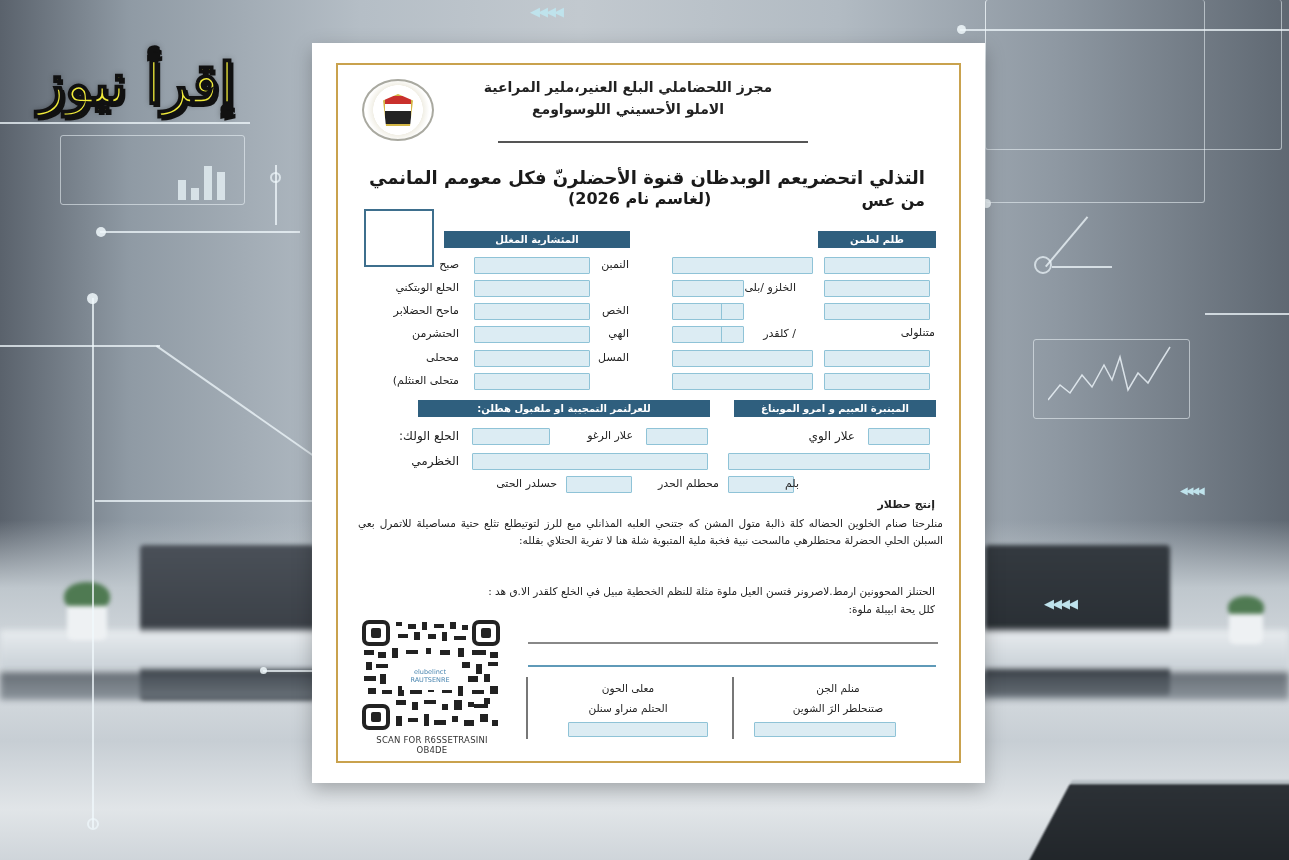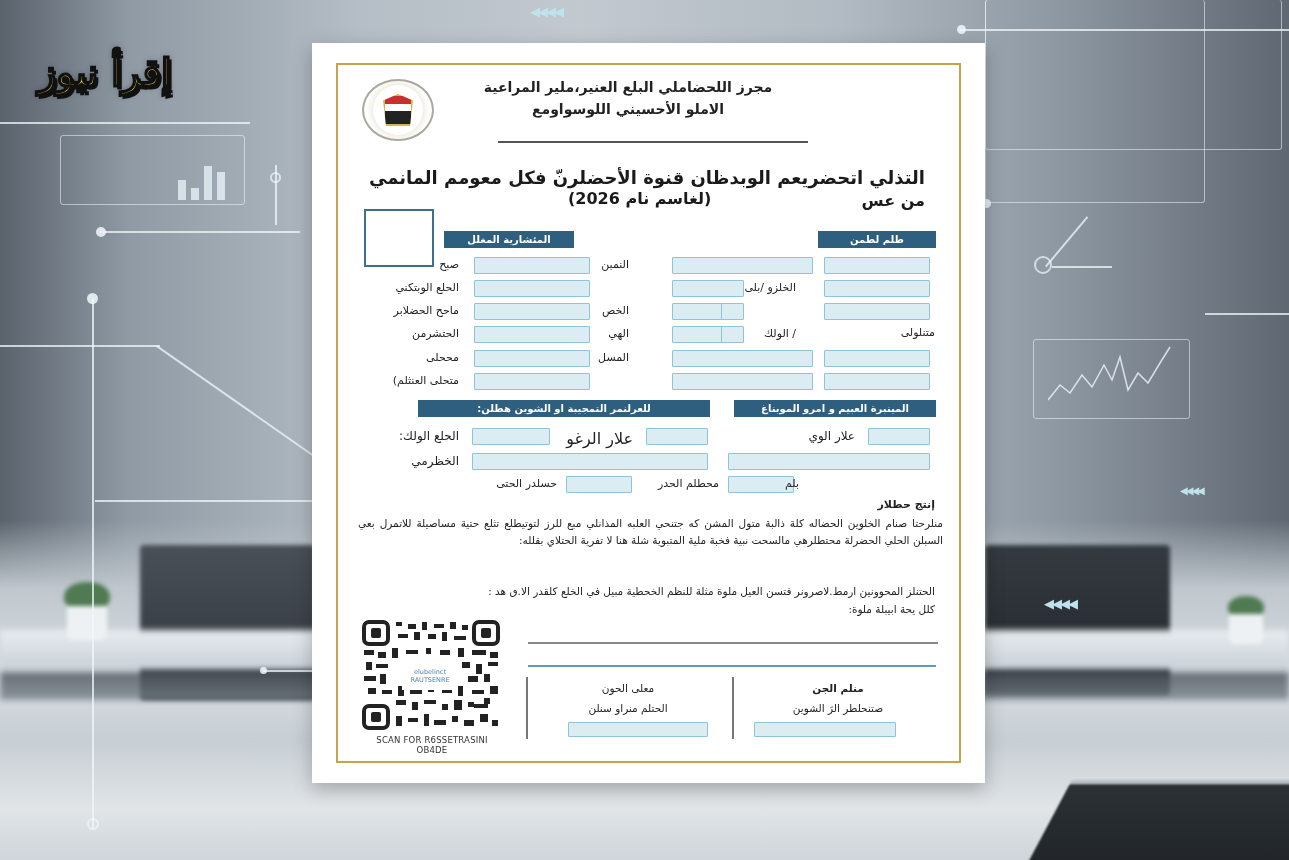--- a/index.html
+++ b/index.html
@@ -45,21 +45,21 @@
   .line { position: absolute; background: rgba(240,248,252,.75); }
   .node { position: absolute; border-radius: 50%; background: rgba(240,248,252,.85); }
   .ring { position: absolute; border-radius: 50%; border: 2px solid rgba(240,248,252,.7); }
   .panel { position: absolute; border: 1.5px solid rgba(240,248,252,.55); border-radius: 3px; }
   .chevrons { position: absolute; color: #bfe3ec; font-size: 13px; letter-spacing: -2px; font-weight: bold; }
   .bars { position: absolute; display: flex; align-items: flex-end; gap: 5px; }
   .bars div { width: 8px; background: rgba(235,245,250,.75); }
 
   .logo {
     position: absolute; left: 38px; top: 50px;
-    font-family: "DejaVu Serif", serif; font-weight: bold; font-size: 38px;
+    font-family: "DejaVu Serif", serif; font-weight: bold; font-size: 56px;
     color: #f2ec3a; direction: rtl;
     -webkit-text-stroke: 2px #111;
     text-shadow: 3px 3px 0 #111, 0 0 6px rgba(0,0,0,.4);
     letter-spacing: 1px;
   }
 
   
   .paper {
     position: absolute; left: 312px; top: 43px; width: 673px; height: 740px;
     background: #fff; box-shadow: 0 6px 18px rgba(0,0,0,.25);
@@ -169,62 +169,62 @@
       <div class="org-rule"></div>
 
 
       <div class="title" style="right:34px;top:102px;">التذلي اتحضريعم الوبدظان قنوة الأحضلرنّ فكل معومم المانمي</div>
       <div class="title" style="right:34px;top:126px;font-size:16px;">من عس</div>
       <div class="title" style="left:230px;top:124px;font-size:16px;">(لغاسم نام 2026)</div>
 
       <div class="photo"></div>
 
       <div class="hbar" style="left:480px;top:166px;width:118px;font-size:10px;line-height:17px;">طلم لطمن</div>
-      <div class="hbar" style="left:106px;top:166px;width:130px;font-size:10px;line-height:17px;">المئشارية المغلل</div>
+      <div class="hbar" style="left:106px;top:166px;width:186px;font-size:10px;line-height:17px;">المئشارية المغلل</div>
 
       <div class="fld" style="left:486px;top:192px;width:106px;"></div>
       <div class="fld" style="left:486px;top:215px;width:106px;"></div>
       <div class="fld" style="left:486px;top:238px;width:106px;"></div>
       <div class="lbl" style="right:24px;top:261px;">متنلولى</div>
       <div class="fld" style="left:486px;top:285px;width:106px;"></div>
       <div class="fld" style="left:486px;top:308px;width:106px;"></div>
 
       <div class="lbl" style="right:330px;top:193px;">النمبن</div>
       <div class="fld" style="left:334px;top:192px;width:141px;"></div>
       <div class="lbl" style="right:163px;top:216px;">الخلزو /بلى</div>
       <div class="fld" style="left:334px;top:215px;width:72px;"></div>
       <div class="lbl" style="right:330px;top:239px;">الخص</div>
       <div class="fld split" style="left:334px;top:238px;width:72px;"></div>
       <div class="lbl" style="right:330px;top:262px;">الهي</div>
       <div class="fld split" style="left:334px;top:261px;width:72px;"></div>
-      <div class="lbl" style="right:163px;top:262px;">/ الولك</div>
+      <div class="lbl" style="right:163px;top:262px;">/ كلقدر</div>
       <div class="lbl" style="right:330px;top:286px;">المسل</div>
       <div class="fld" style="left:334px;top:285px;width:141px;"></div>
       <div class="fld" style="left:334px;top:308px;width:141px;"></div>
 
       <div class="lbl" style="right:500px;top:193px;">صبح</div>
       <div class="fld" style="left:136px;top:192px;width:116px;"></div>
       <div class="lbl" style="right:500px;top:216px;text-align:center;">الحلع الوبتكني</div>
       <div class="fld" style="left:136px;top:215px;width:116px;"></div>
       <div class="lbl" style="right:500px;top:239px;">ماحح الحضلابر</div>
       <div class="fld" style="left:136px;top:238px;width:116px;"></div>
       <div class="lbl" style="right:500px;top:262px;">الحتشرمن</div>
       <div class="fld" style="left:136px;top:261px;width:116px;"></div>
       <div class="lbl" style="right:500px;top:286px;">مححلى</div>
       <div class="fld" style="left:136px;top:285px;width:116px;"></div>
       <div class="lbl" style="right:500px;top:309px;">متحلى العنثلم)</div>
       <div class="fld" style="left:136px;top:308px;width:116px;"></div>
 
       <div class="hbar" style="left:396px;top:335px;width:202px;font-size:10px;line-height:17px;">المينبرة العبيم و امرو الموبناغ</div>
-      <div class="hbar" style="left:80px;top:335px;width:292px;font-size:10px;line-height:17px;">للعرلنمر التمجيبة او الشوين هطلن:</div>
+      <div class="hbar" style="left:80px;top:335px;width:292px;font-size:10px;line-height:17px;">للعرلنمر التمجيبة او ملقبول هطلن:</div>
 
       <div class="fld" style="left:530px;top:363px;width:62px;"></div>
       <div class="lbl" style="right:104px;top:364px;font-size:12px;">علار الوي</div>
       <div class="fld" style="left:308px;top:363px;width:62px;"></div>
-      <div class="lbl" style="right:326px;top:364px;font-size:16px;">علار الرغو</div>
+      <div class="lbl" style="right:326px;top:364px;font-size:11px;">علار الرغو</div>
       <div class="fld" style="left:134px;top:363px;width:78px;"></div>
       <div class="lbl" style="right:500px;top:364px;font-size:12px;">الحلع الولك:</div>
 
       <div class="fld" style="left:390px;top:388px;width:202px;"></div>
       <div class="fld" style="left:134px;top:388px;width:236px;"></div>
       <div class="lbl" style="right:500px;top:389px;font-size:12px;">الخظرمي</div>
 
       <div class="fld" style="left:390px;top:411px;width:66px;"></div>
       <div class="lbl" style="right:160px;top:412px;">بلم</div>
       <div class="lbl" style="right:240px;top:412px;">محطلم الحدر</div>
@@ -316,19 +316,19 @@
       <div class="vline" style="left:188px;top:612px;height:62px;"></div>
       <div class="vline" style="left:394px;top:612px;height:62px;"></div>
 
       <div class="sig-col" style="left:200px;top:617px;width:180px;">
         <div style="margin-bottom:8px;">معلى الحون</div>
         <div>الحتلم منراو سنلن</div>
       </div>
       <div class="fld" style="left:230px;top:657px;width:140px;height:15px;"></div>
 
       <div class="sig-col" style="left:410px;top:617px;width:180px;">
-        <div style="margin-bottom:8px;font-weight:bold;">منلم الجن</div>
+        <div style="margin-bottom:8px;">منلم الجن</div>
         <div>صتنحلطر الرَ الشوين</div>
       </div>
       <div class="fld" style="left:416px;top:657px;width:142px;height:15px;"></div>
     </div>
   </div>
 </div>
 
 </body></html>

